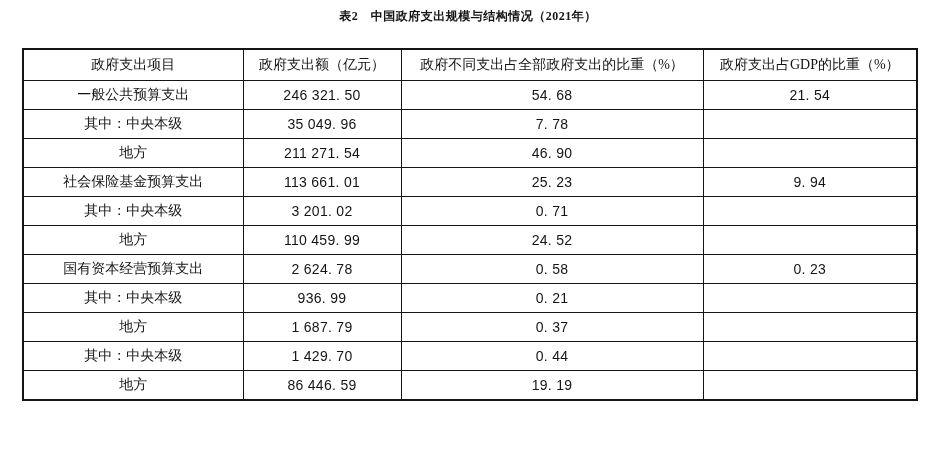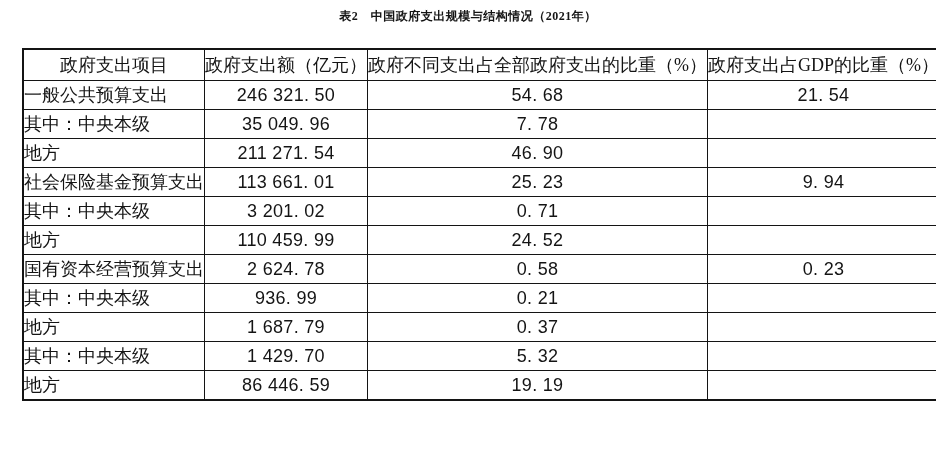--- a/index.html
+++ b/index.html
@@ -31,38 +31,38 @@
     top: 48px;
     border-collapse: collapse;
     table-layout: fixed;
     border: 2px solid #141414;
   }
   table.gov-table th,
   table.gov-table td {
     border: 1px solid #141414;
     padding: 0;
     margin: 0;
-    font-size: 18px;
+    font-size: 14px;
     font-weight: normal;
     white-space: nowrap;
     overflow: hidden;
     vertical-align: middle;
   }
   table.gov-table thead th {
     height: 30px;
     text-align: center;
   }
   table.gov-table tbody td {
     height: 28px;
   }
   .col-item   { width: 220px; }
   .col-amount { width: 158px; }
   .col-share  { width: 302px; }
   .col-gdp    { width: 214px; }
-  td.label-cell { text-align: left; }
+  td.label-cell { text-align: center; }
   td.indent-0 { padding-left: 4px; }
   td.indent-1 { padding-left: 21px; }
   td.indent-2 { padding-left: 66px; }
   td.num-cell {
     text-align: center;
     font-family: "Liberation Sans", "DejaVu Sans", sans-serif;
     font-size: 15px;
     letter-spacing: 0.3px;
   }
 </style>
@@ -137,21 +137,21 @@
     </tr>
     <tr>
       <td class="label-cell indent-2">地方</td>
       <td class="num-cell">1 687. 79</td>
       <td class="num-cell">0. 37</td>
       <td class="num-cell"></td>
     </tr>
     <tr>
       <td class="label-cell indent-1">其中：中央本级</td>
       <td class="num-cell">1 429. 70</td>
-      <td class="num-cell">5. 32</td>
+      <td class="num-cell">0. 44</td>
       <td class="num-cell"></td>
     </tr>
     <tr>
       <td class="label-cell indent-2">地方</td>
       <td class="num-cell">86 446. 59</td>
       <td class="num-cell">19. 19</td>
       <td class="num-cell"></td>
     </tr>
   </tbody>
 </table>

